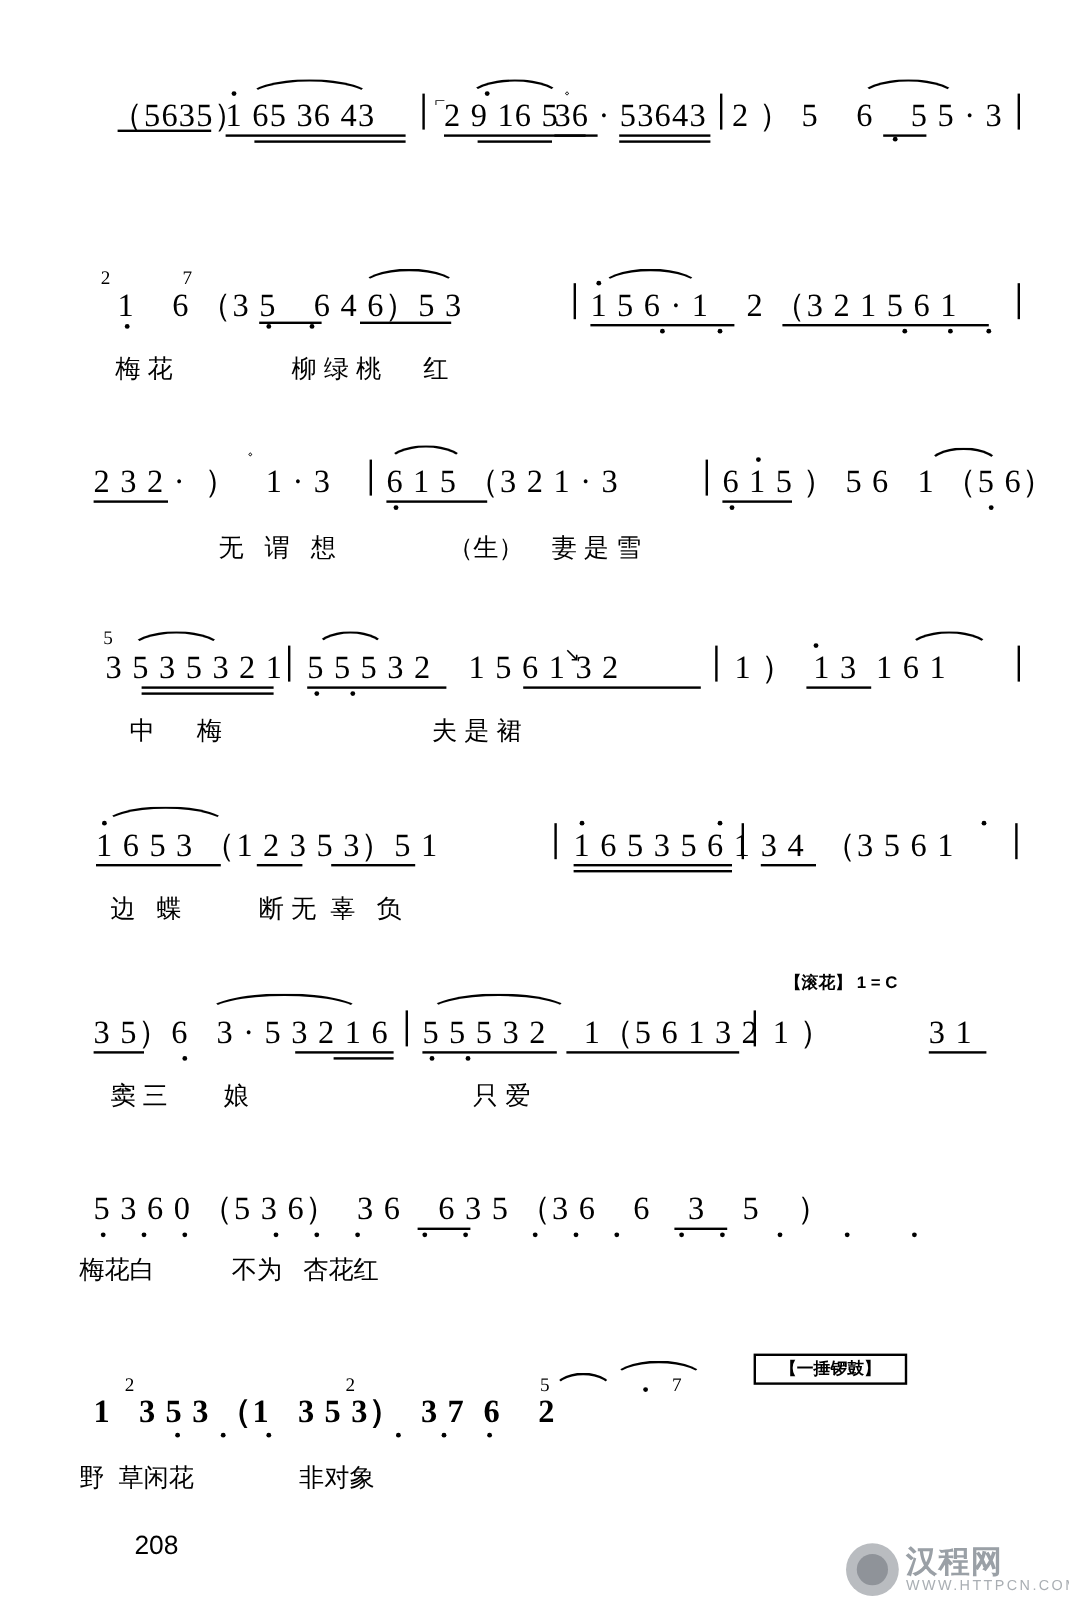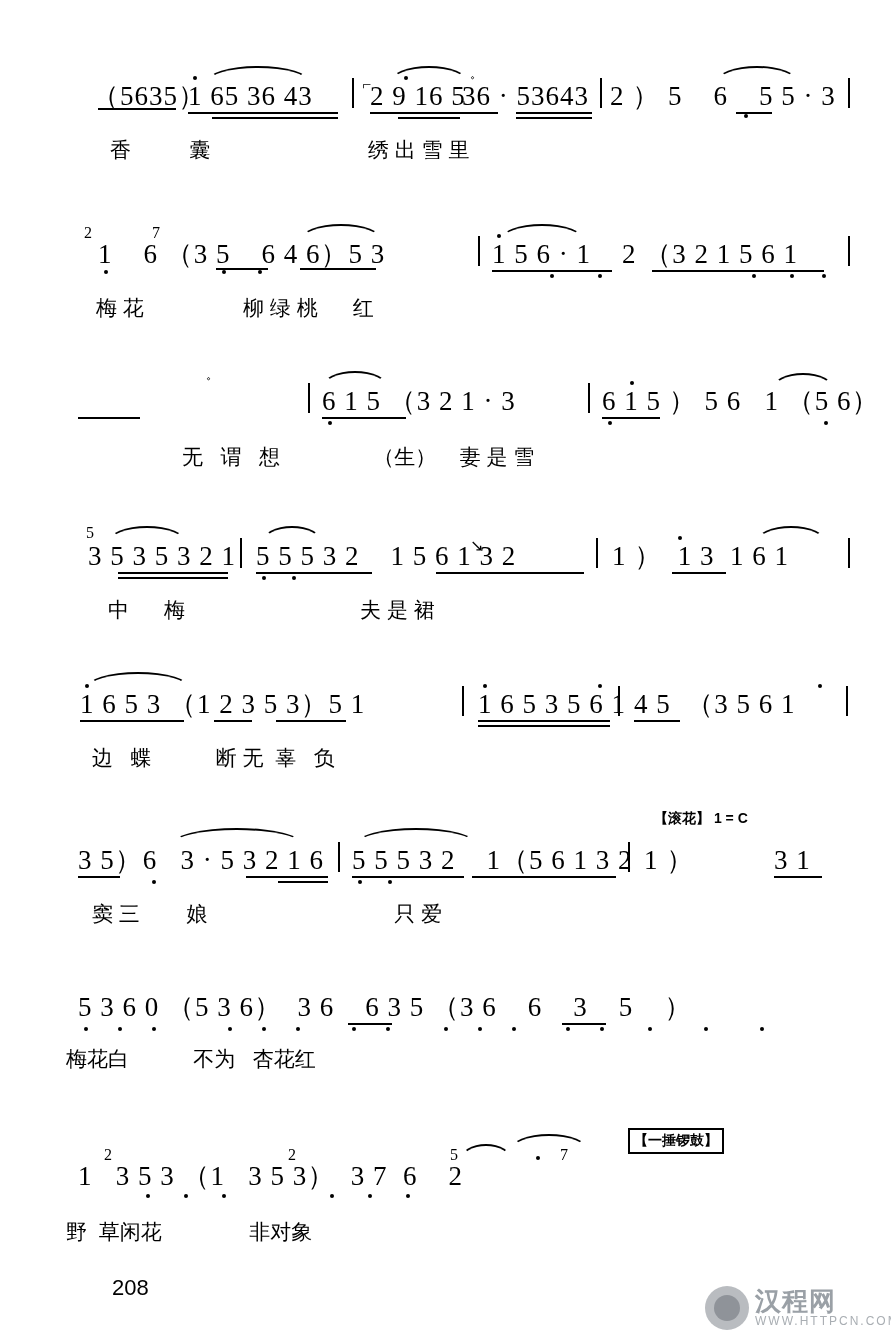--- a/index.html
+++ b/index.html
@@ -170,21 +170,20 @@
     <div class="beam" style="left:516px;top:47px;width:76px;"></div>
 
     <div class="barline" style="left:600px;top:8px;"></div>
 
     <div class="abs notes" style="left:610px;top:12px;">2 ） 5    6    5 5 · 3</div>
     <div class="beam" style="left:736px;top:42px;width:36px;"></div>
     <div class="slur" style="left:716px;top:-4px;width:78px;"></div>
     <div class="dotu" style="left:744px;top:44px;"></div>
     <div class="barline" style="left:848px;top:8px;"></div>
 
-    <div class="abs lyrics" style="left:110px;top:68px;">香          囊                           绣 出 雪 里</div>
   </div>
 
   <div class="abs" style="left:0;top:218px;width:891px;height:120px;">
     <div class="squig" style="left:84px;top:6px;">2</div>
     <div class="squig" style="left:152px;top:6px;">7</div>
     <div class="abs notes" style="left:98px;top:22px;">1    6 （3 5    6 4 6）5 3</div>
     <div class="beam" style="left:216px;top:50px;width:52px;"></div>
     <div class="beam" style="left:300px;top:50px;width:76px;"></div>
     <div class="slur" style="left:300px;top:6px;width:78px;"></div>
     <div class="slur" style="left:500px;top:6px;width:80px;"></div>
@@ -201,20 +200,21 @@
     <div class="dotu" style="left:598px;top:56px;"></div>
     <div class="dotu" style="left:752px;top:56px;"></div>
     <div class="dotu" style="left:790px;top:56px;"></div>
     <div class="dotu" style="left:822px;top:56px;"></div>
     <div class="barline" style="left:848px;top:18px;"></div>
 
     <div class="abs lyrics" style="left:96px;top:78px;">梅 花                 柳 绿 桃      红</div>
   </div>
 
   <div class="abs" style="left:0;top:365px;width:891px;height:120px;">
+    <div class="abs notes" style="left:78px;top:22px;">2 3 2 ·  ）   1 · 3</div>
     <div class="beam" style="left:78px;top:52px;width:62px;"></div>
     <div class="squig" style="left:206px;top:2px;">𝆹</div>
 
     <div class="barline" style="left:308px;top:18px;"></div>
     <div class="abs notes" style="left:322px;top:22px;">6 1 5 （3 2 1 · 3</div>
     <div class="beam" style="left:322px;top:52px;width:84px;"></div>
     <div class="slur" style="left:322px;top:6px;width:62px;"></div>
     <div class="dotu" style="left:328px;top:56px;"></div>
 
     <div class="barline" style="left:588px;top:18px;"></div>
@@ -263,21 +263,21 @@
     <div class="slur" style="left:86px;top:12px;width:100px;"></div>
 
     <div class="barline" style="left:462px;top:26px;"></div>
     <div class="abs notes" style="left:478px;top:30px;">1 6 5 3 5 6 1</div>
     <div class="beam" style="left:478px;top:60px;width:132px;"></div>
     <div class="beam" style="left:478px;top:65px;width:132px;"></div>
     <div class="doto" style="left:483px;top:24px;"></div>
     <div class="doto" style="left:598px;top:24px;"></div>
 
     <div class="barline" style="left:618px;top:26px;"></div>
-    <div class="abs notes" style="left:634px;top:30px;">4 5  （3 5 6 1</div>
+    <div class="abs notes" style="left:634px;top:30px;">3 4  （3 5 6 1</div>
     <div class="beam" style="left:634px;top:60px;width:46px;"></div>
     <div class="doto" style="left:818px;top:24px;"></div>
     <div class="barline" style="left:846px;top:26px;"></div>
 
     <div class="abs lyrics" style="left:92px;top:86px;">边   蝶           断 无  辜   负</div>
   </div>
 
   <div class="abs" style="left:0;top:806px;width:891px;height:140px;">
     <div class="marker" style="left:654px;top:4px;">【滚花】 1 = C</div>
 
@@ -322,27 +322,27 @@
     <div class="dotu" style="left:566px;top:52px;"></div>
     <div class="dotu" style="left:600px;top:52px;"></div>
     <div class="dotu" style="left:648px;top:52px;"></div>
     <div class="dotu" style="left:704px;top:52px;"></div>
     <div class="dotu" style="left:760px;top:52px;"></div>
 
     <div class="abs lyrics" style="left:66px;top:72px;">梅花白           不为   杏花红</div>
   </div>
 
   <div class="abs" style="left:0;top:1120px;width:891px;height:130px;">
-    <div class="marker" style="left:628px;top:8px;padding:2px 4px;border:2px solid #000;">【一捶锣鼓】</div>
+    <div class="marker" style="left:628px;top:8px;padding:2px 20px;border:2px solid #000;">【一捶锣鼓】</div>
 
     <div class="squig" style="left:104px;top:26px;">2</div>
     <div class="squig" style="left:288px;top:26px;">2</div>
     <div class="squig" style="left:450px;top:26px;">5</div>
     <div class="squig" style="left:560px;top:26px;">7</div>
-    <div class="abs notes" style="left:78px;top:42px;">1   3 5 3 （1   3 5 3）  3 7  6    2</div>
+    <div class="abs notes" style="left:78px;top:42px;font-weight:bold;">1   3 5 3 （1   3 5 3）  3 7  6    2</div>
     <div class="dotu" style="left:146px;top:74px;"></div>
     <div class="dotu" style="left:184px;top:74px;"></div>
     <div class="dotu" style="left:222px;top:74px;"></div>
     <div class="dotu" style="left:330px;top:74px;"></div>
     <div class="dotu" style="left:368px;top:74px;"></div>
     <div class="dotu" style="left:406px;top:74px;"></div>
     <div class="slur" style="left:460px;top:24px;width:48px;"></div>
     <div class="slur" style="left:510px;top:14px;width:74px;"></div>
     <div class="doto" style="left:536px;top:36px;"></div>
 

